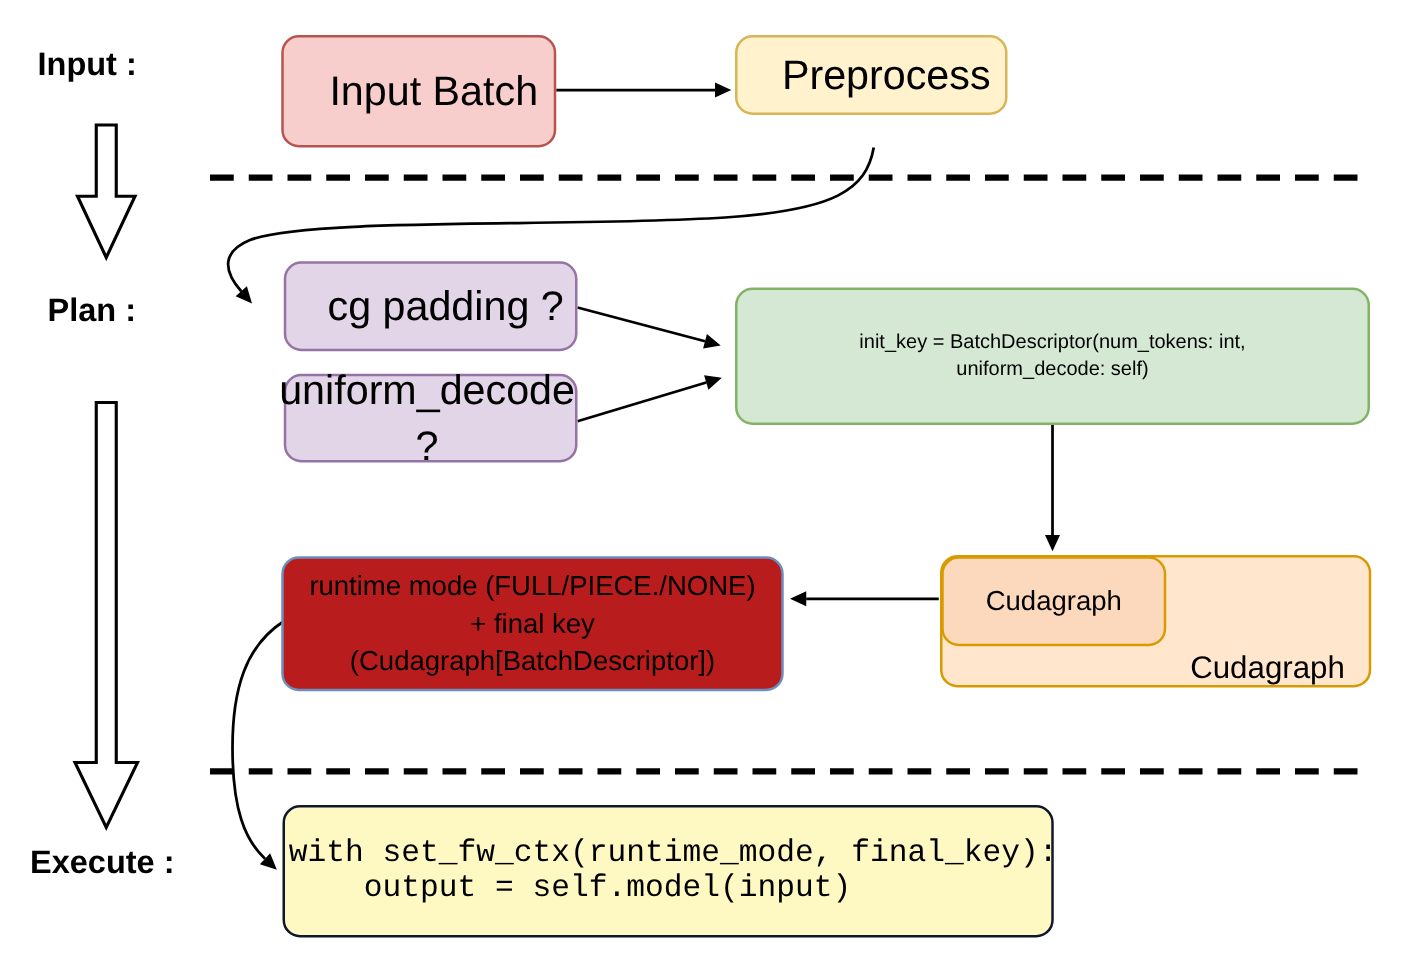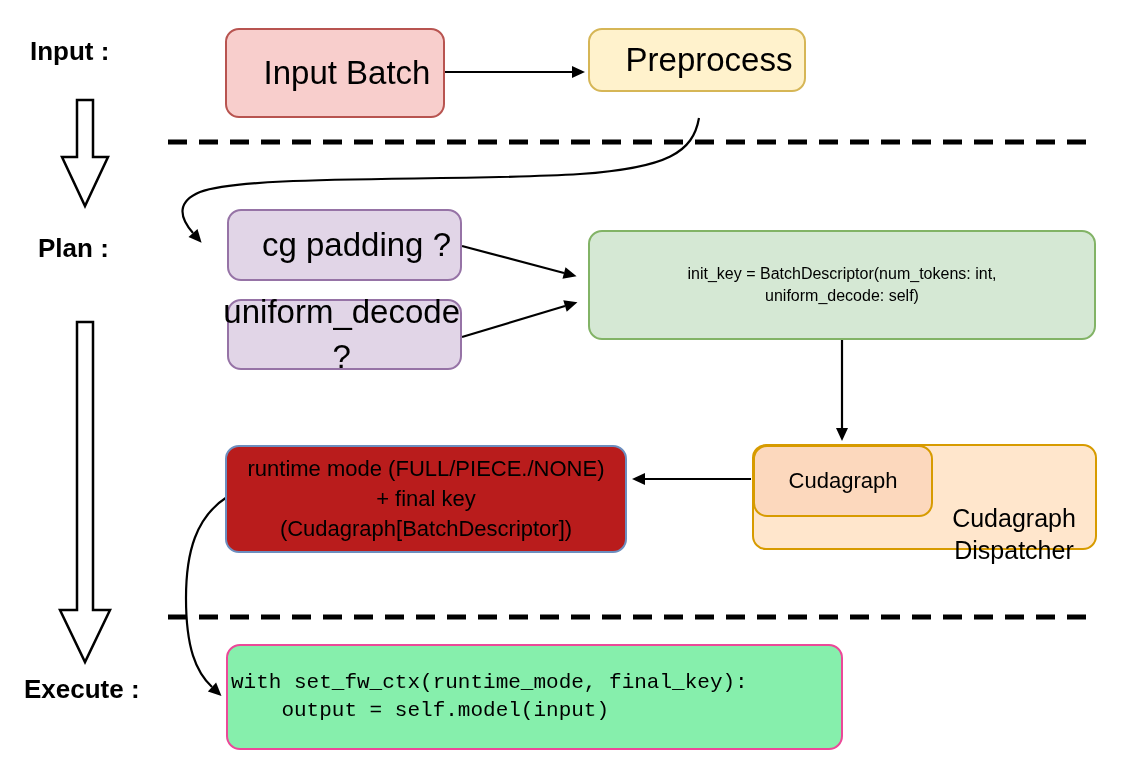--- a/index.html
+++ b/index.html
@@ -37,28 +37,28 @@
   .node.green  {background:#d5e8d4;border-color:#82b366;}
   .node.blue   {background:#b91c1c;border-color:#6c8ebf;}
   .node.orange-outer{background:#ffe6cc;border-color:#d79b00;}
   .node.orange-inner{background:#fcd8bd;border-color:#d79b00;}
   .fs25{font-size:33px;padding-left:24px;}
   .fs24{font-size:16px;}
   .fs22{font-size:22px;}
   .code-node{
     position:absolute;
     border-radius:14px;
-    border:2px solid #ec4899;
-    background:#86efac;
+    border:2px solid #0f172a;
+    background:#fef9c3;
     box-sizing:border-box;
     display:flex;
     flex-direction:column;
     justify-content:center;
     font-family:"Liberation Mono","DejaVu Sans Mono",monospace;
-    font-size:21px;
+    font-size:25px;
     line-height:28px;
     white-space:pre;
     padding-left:3px;
   }
   .cud-label{
     position:absolute;
     display:flex;
     flex-direction:column;
     align-items:center;
     justify-content:center;
@@ -122,21 +122,20 @@
     <span>runtime mode (FULL/PIECE./NONE)</span>
     <span>+ final key (Cudagraph[BatchDescriptor])</span>
   </div>
 
   <div class="node orange-outer" style="left:752px;top:444px;width:345px;height:106px;"></div>
   <div class="node orange-inner fs22" style="left:753px;top:445px;width:180px;height:72px;">
     <span>Cudagraph</span>
   </div>
   <div class="cud-label" style="left:933px;top:446px;width:162px;height:102px;margin-top:37px;">
     <span>Cudagraph</span>
-    <span>Dispatcher</span>
   </div>
 
   <div class="code-node" style="left:226px;top:644px;width:617px;height:106px;">
     <span>with set_fw_ctx(runtime_mode, final_key):</span>
     <span>    output = self.model(input)</span>
   </div>
 
 </div>
 
 </body></html>

